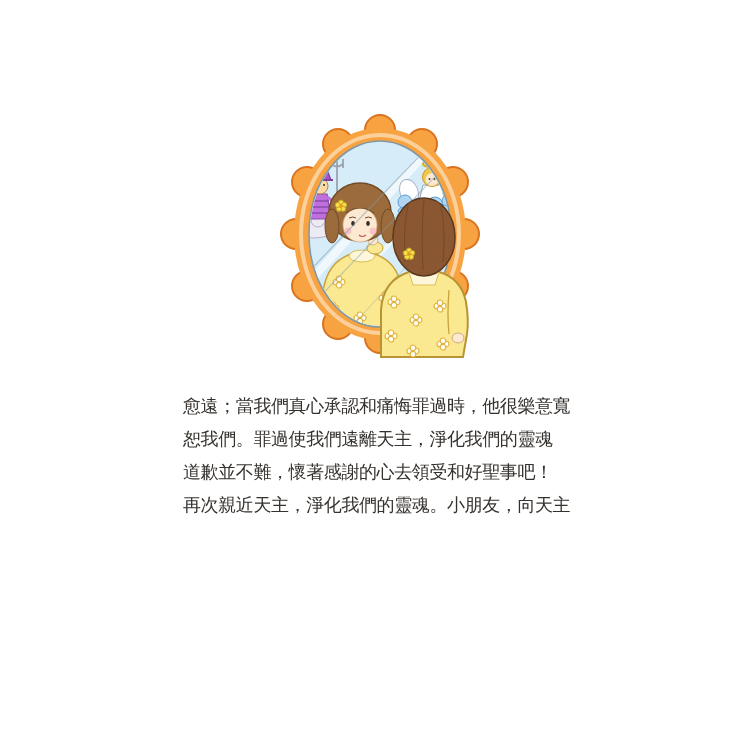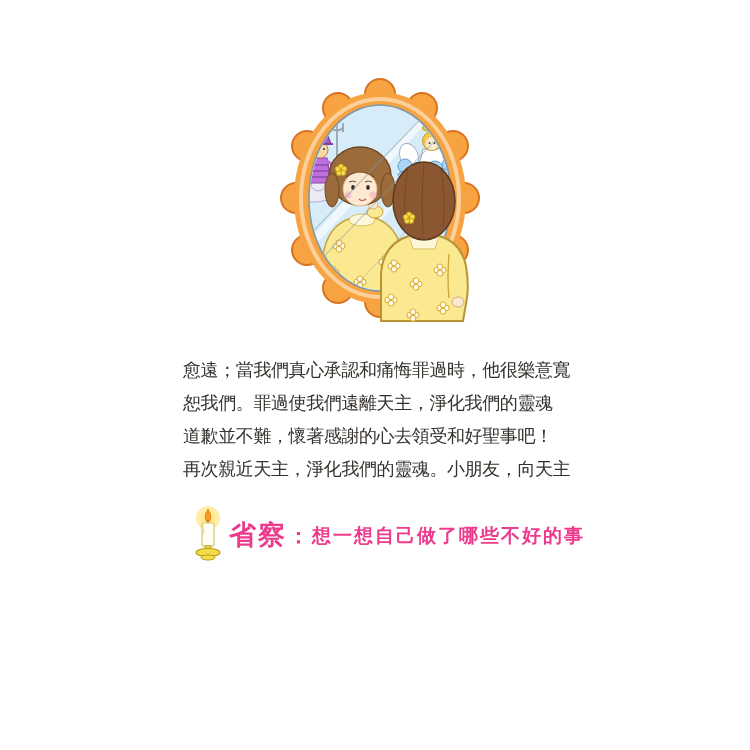--- a/index.html
+++ b/index.html
@@ -5,21 +5,21 @@
   :root{
     --accent-pink:#ee3a8c;
     --body-text:#35312d;
     --page-background:#ffffff;
   }
   html,body{margin:0;padding:0;}
   body{
     width:750px;height:750px;background:var(--page-background);
     font-family:"Liberation Serif","DejaVu Serif",serif;
   }
-  .page{position:relative;width:750px;height:578px;background:var(--page-background);overflow:hidden;}
+  .page{position:relative;width:750px;height:578px;background:var(--page-background);overflow:hidden;margin-top:36px;}
   .illo{position:absolute;left:263px;top:74px;width:252px;height:252px;margin:0;}
   .para{position:absolute;left:183px;color:var(--body-text);font-size:18px;letter-spacing:-0.4px;}
   .tline{height:33px;line-height:33px;white-space:pre;}
   .p1{top:354px;}
   .p2{top:566px;}
   .section-header{position:absolute;left:192px;top:503px;height:60px;display:flex;align-items:center;}
   .candle{width:32px;height:58px;flex:0 0 32px;margin-right:5px;}
   .sec-title{
     font-family:"Liberation Sans","DejaVu Sans",sans-serif;font-weight:bold;
     font-size:27px;color:var(--accent-pink);letter-spacing:2px;margin-top:4px;
@@ -171,37 +171,19 @@
     </svg>
   </figure>
 
   <div class="para p1">
     <div class="tline">愈遠；當我們真心承認和痛悔罪過時，他很樂意寬</div>
     <div class="tline">恕我們。罪過使我們遠離天主，淨化我們的靈魂</div>
     <div class="tline">道歉並不難，懷著感謝的心去領受和好聖事吧！</div>
     <div class="tline">再次親近天主，淨化我們的靈魂。小朋友，向天主</div>
   </div>
 
-  <div class="section-header">
-    <span class="candle">
-      <svg viewBox="0 0 32 58" width="32" height="58">
-        <circle cx="16" cy="14" r="12" fill="#ffdf5e" opacity="0.55"></circle>
-        <circle cx="16" cy="14" r="8" fill="#ffe990" opacity="0.9"></circle>
-        <path d="M16,5 Q20,11 18.5,16 Q16,19.5 13.5,16 Q12,11 16,5 Z" fill="#f59b1e" stroke="#e07818" stroke-width="0.8"></path>
-        <line x1="16" y1="16" x2="16" y2="20" stroke="#b87818" stroke-width="1.5"></line>
-        <rect x="10" y="19" width="12" height="23" rx="2" fill="#fffef5" stroke="#d8c86a" stroke-width="1.2"></rect>
-        <path d="M10.5,22 Q13,27 10.5,30" stroke="#e8dc88" stroke-width="1.2" fill="none"></path>
-        <rect x="13" y="42" width="6" height="5" fill="#f2dc4a" stroke="#c0a01c" stroke-width="1"></rect>
-        <ellipse cx="16" cy="48.5" rx="12" ry="4" fill="#f2dc4a" stroke="#c0a01c" stroke-width="1.2"></ellipse>
-        <ellipse cx="16" cy="53.5" rx="7" ry="2.5" fill="#f2dc4a" stroke="#c0a01c" stroke-width="1"></ellipse>
-      </svg>
-    </span>
-    <span class="sec-title">省察</span>
-    <span class="sec-colon">：</span>
-    <span class="sec-sub">想一想自己做了哪些不好的事</span>
-  </div>
 
   <div class="para p2">
   </div>
 
   <div class="page-number">67</div>
 
 </div>
 
 </body></html>

